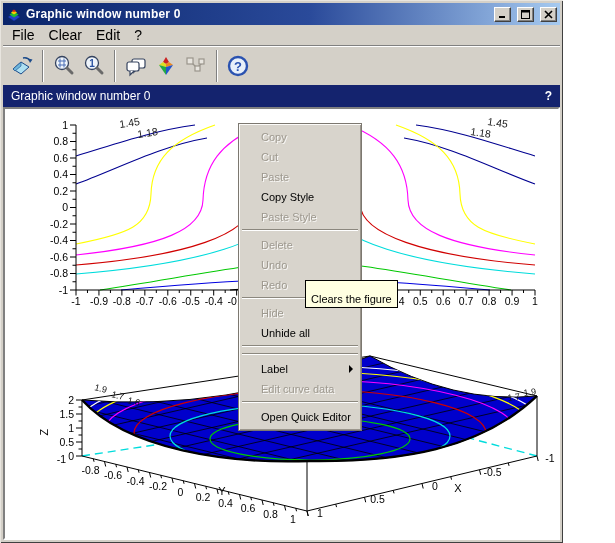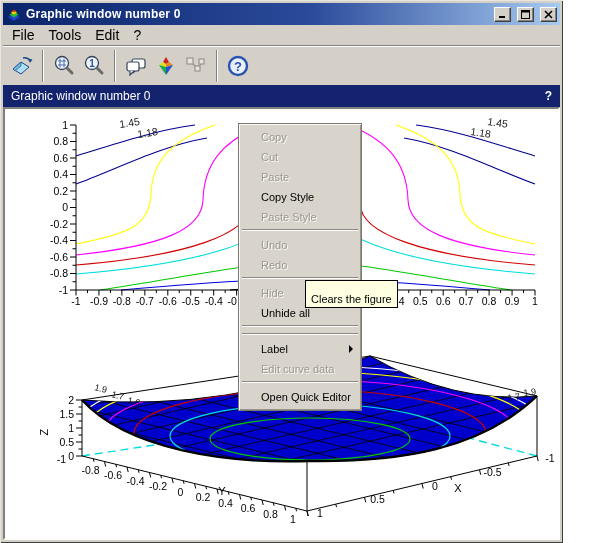--- a/index.html
+++ b/index.html
@@ -97,21 +97,21 @@
     <span class="win-btn">
       <svg width="9" height="9" viewBox="0 0 9 9">
           <path d="M1,1 L8,8 M8,1 L1,8" stroke="#000" stroke-width="1.6"></path>
         </svg>
     </span>
   </div>
 
   <div class="menubar">
 
   <span class="menu-title">File</span>
-      <span class="menu-title">Tools</span>
+      <span class="menu-title">Clear</span>
       <span class="menu-title">Edit</span>
       <span class="menu-title">?</span>
     </div>
 
   <div class="toolbar">
     <span class="tool-btn">
       <svg width="24" height="24" viewBox="0 0 24 24">
         <polygon points="3,15 11,8 19,13 11,20" fill="#aee0f2" stroke="#1a4a8a"></polygon>
         <polygon points="3,15 11,8 11,12 5,17" fill="#6fb8dd" stroke="#1a4a8a" stroke-width="0.6"></polygon>
         <path d="M13,4 Q18,3 20,7" fill="none" stroke="#1a4a8a" stroke-width="1.4"></path>
@@ -453,20 +453,24 @@
       </div>
         <div class="menu-item disabled">
         <span>Paste Style</span>
         
       </div>
         <div class="menu-item separator">
         
         
       </div>
         <div class="menu-item disabled">
+        <span>Delete</span>
+        
+      </div>
+        <div class="menu-item disabled">
         <span>Undo</span>
         
       </div>
         <div class="menu-item disabled">
         <span>Redo</span>
         
       </div>
         <div class="menu-item separator">
         
         

